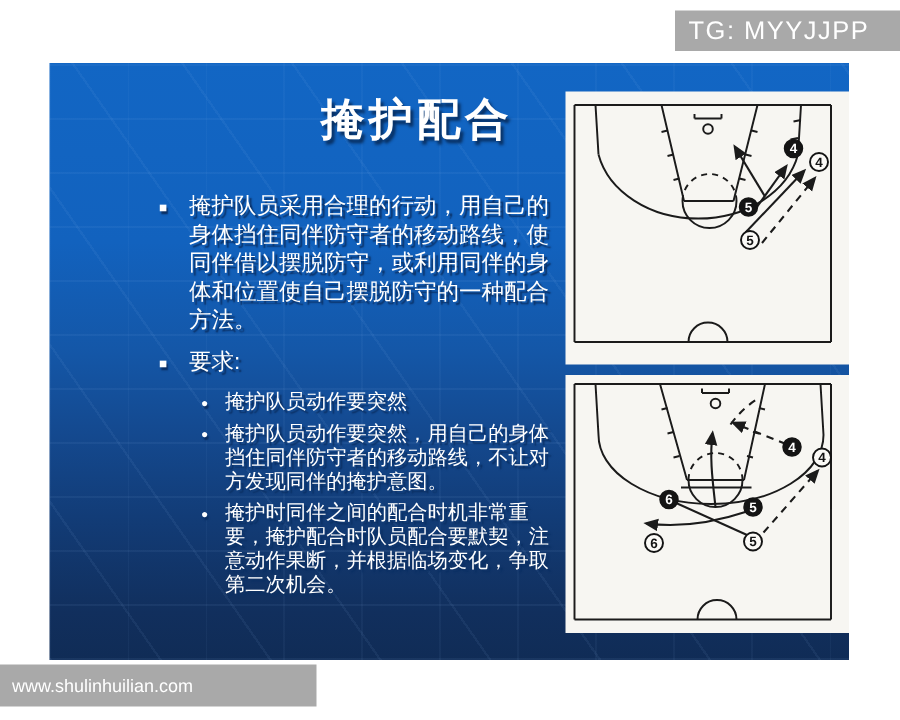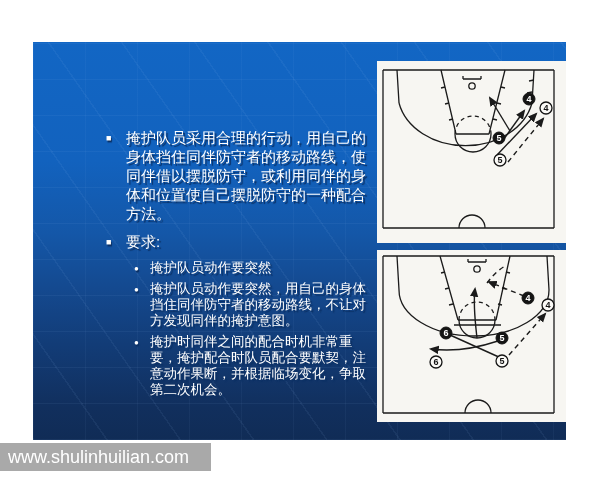--- a/index.html
+++ b/index.html
@@ -1,21 +1,21 @@
 <!DOCTYPE html>
 <html><head>
 <meta charset="utf-8">
 <style>
   * { margin:0; padding:0; box-sizing:border-box; }
   body { background:#ffffff; font-family:"Liberation Sans","DejaVu Sans",sans-serif; }
   .page { position:relative; width:600px; height:480px; background:#ffffff; overflow:hidden; }
 
   .watermark { position:absolute; background:#a9a9a9; color:#ffffff; overflow:hidden; white-space:nowrap; }
   .watermark.top { left:450px; top:7px; width:150px; height:27px; line-height:27px; font-size:17px; padding-left:9px; letter-spacing:1px; }
-  .watermark.bottom { left:0; top:443px; width:211px; height:28px; line-height:28px; font-size:18px; padding-left:8px; }
+  .watermark.bottom { left:0; top:443px; width:211px; height:28px; line-height:28px; font-size:12px; padding-left:8px; }
 
   .slide { position:absolute; left:33px; top:42px; width:533px; height:398px;
     background:
       repeating-linear-gradient(55deg, rgba(150,190,240,0.07) 0 1.5px, transparent 1.5px 60px),
       repeating-linear-gradient(0deg, rgba(150,190,240,0.07) 0 1px, transparent 1px 36px),
       repeating-linear-gradient(90deg, rgba(150,190,240,0.05) 0 1px, transparent 1px 52px),
       linear-gradient(180deg,#1266c4 0%,#1262be 30%,#1457a8 48%,#14498f 62%,#123c77 76%,#112f5d 92%,#102c56 100%);
   }
 
   .slide-title { position:absolute; left:120px; top:18px; width:250px; text-align:center;
@@ -44,23 +44,25 @@
   .p-f text { fill:#ffffff; }
   .p-o circle { fill:#fbfaf7; stroke:#141414; stroke-width:1.3; }
   .p-o text { fill:#141414; }
   .pnum { font-size:9px; font-weight:bold; text-anchor:middle; font-family:"Liberation Sans",sans-serif; }
 </style>
 </head>
 <body>
 
 <div class="page">
 
+  <div class="watermark top">TG: MYYJJPP</div>
 
   <div class="slide">
 
+    <div class="slide-title">掩护配合</div>
 
     <div class="content">
       <div class="row l1">
         <span class="marker">■</span>
         <span class="btext">掩护队员采用合理的行动，用自己的身体挡住同伴防守者的移动路线，使同伴借以摆脱防守，或利用同伴的身体和位置使自己摆脱防守的一种配合方法。</span>
       </div>
       <div class="row l1">
         <span class="marker">■</span>
         <span class="btext">要求:</span>
       </div>

